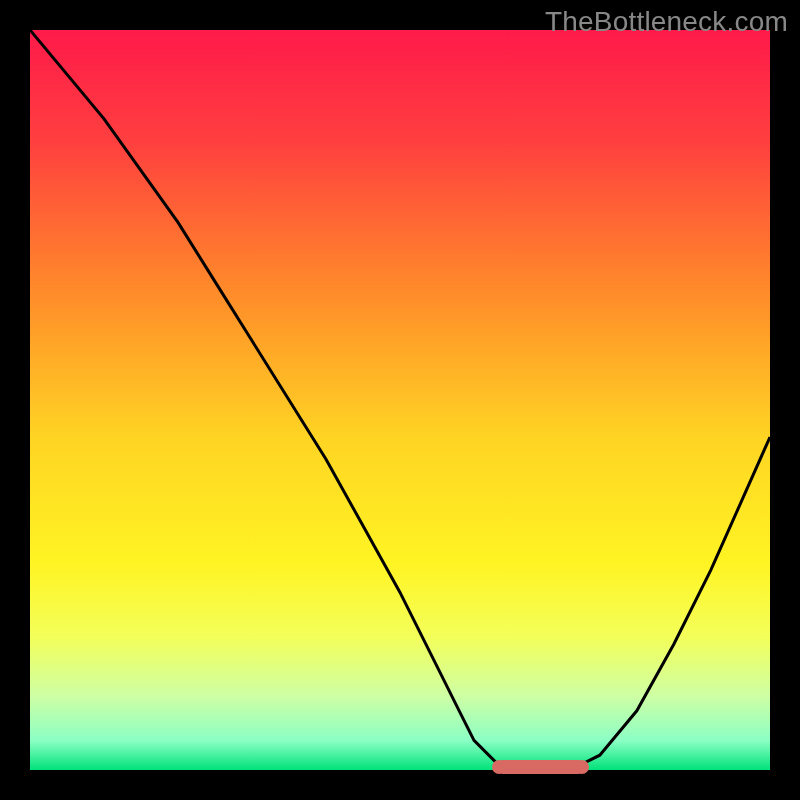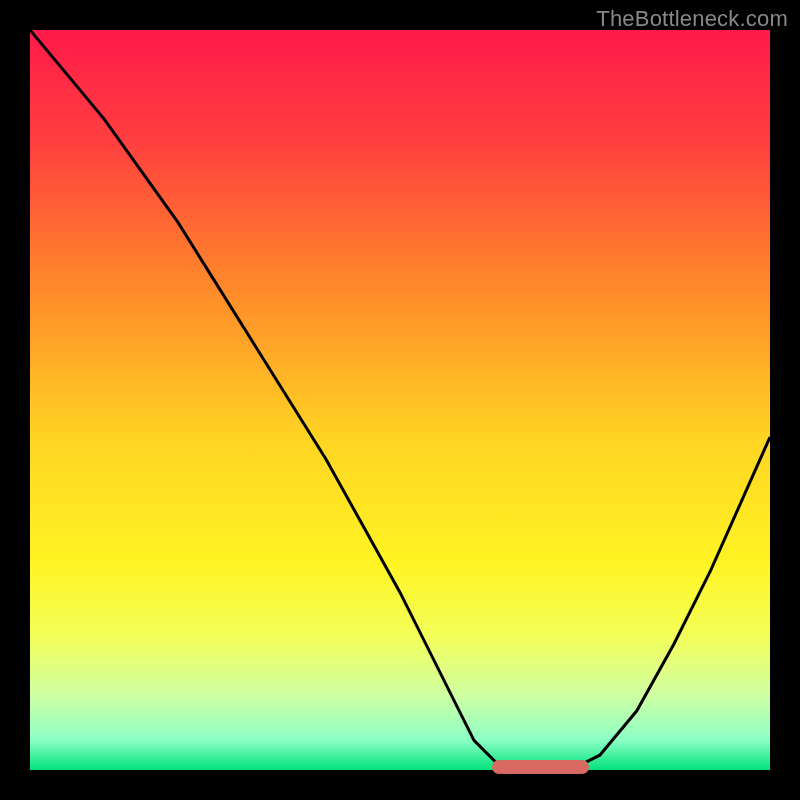--- a/index.html
+++ b/index.html
@@ -9,21 +9,21 @@
     height: 800px;
     background: #000;
     position: relative;
     font-family: Arial, sans-serif;
   }
   .watermark {
     position: absolute;
     top: 6px;
     right: 12px;
     color: #888;
-    font-size: 22px;
+    font-size: 28px;
     letter-spacing: 0.2px;
     z-index: 10;
   }
   .frame {
     position: absolute;
     top: 30px;
     left: 30px;
     width: 740px;
     height: 740px;
     background: #000;

